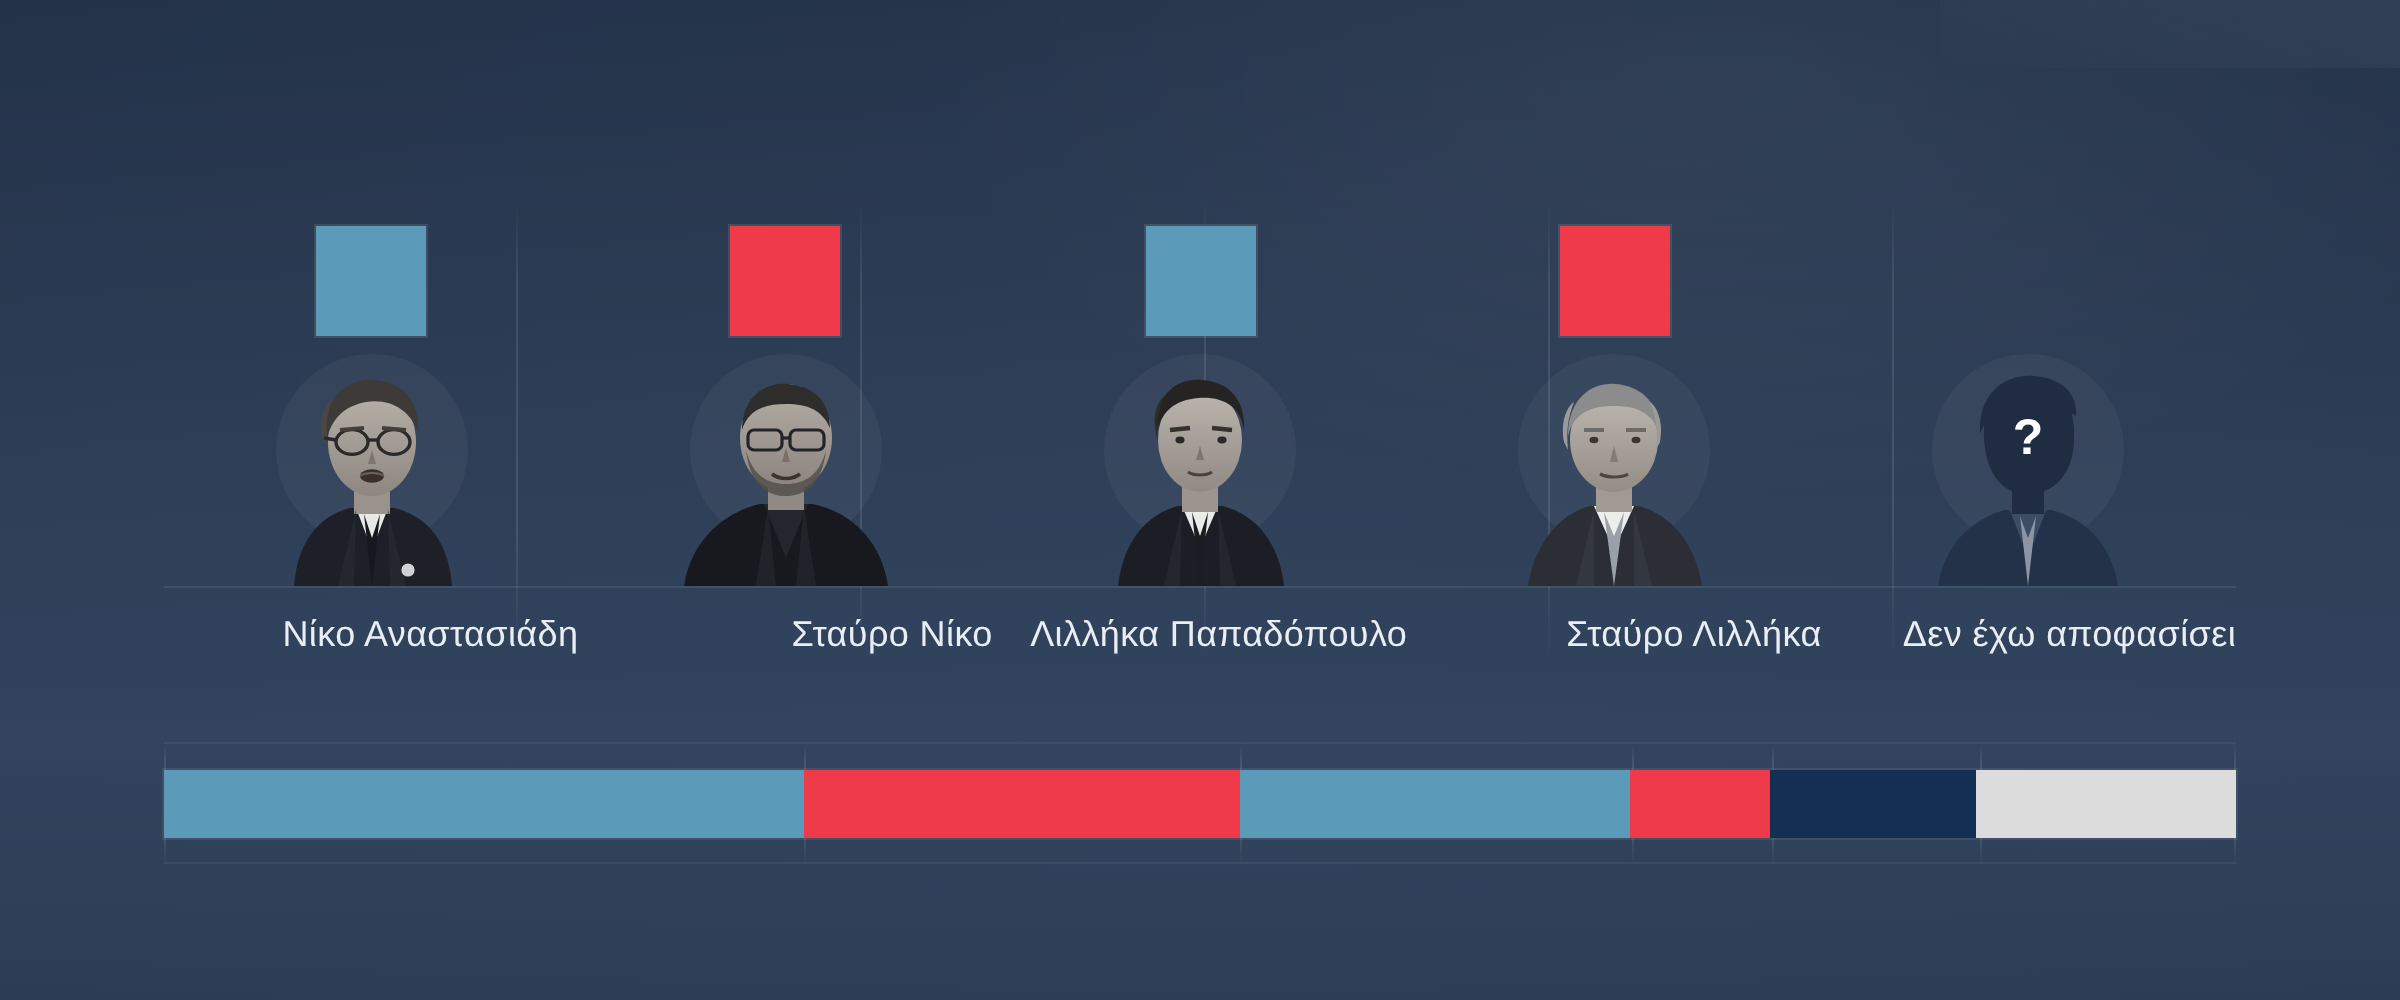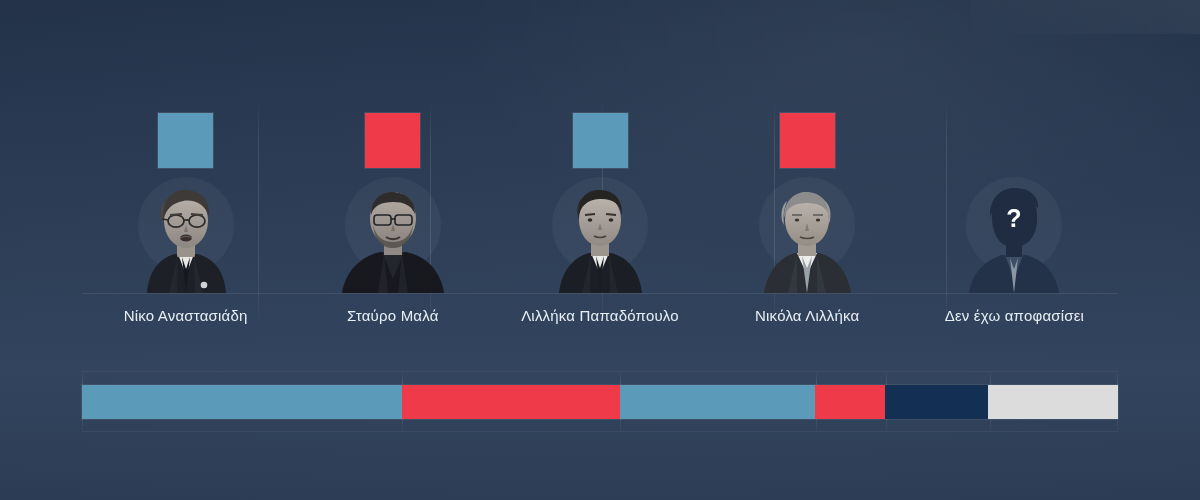--- a/index.html
+++ b/index.html
@@ -67,22 +67,22 @@
     position:absolute; left:50%; top:2px; transform:translateX(-50%);
     width:96px; height:96px; border-radius:50%;
     background:rgba(255,255,255,0.045);
   }
   .pbody{ position:absolute; inset:0; }
   .pbody svg{ display:block; width:100%; height:100%; }
 
   
   .label{
     position:absolute; top:307px; left:0; width:100%;
-    text-align:center;
-    font-size:15px; color:#e9eef4; letter-spacing:.2px;
+    text-align:right;
+    font-size:18px; color:#e9eef4; letter-spacing:.2px;
     white-space:nowrap;
   }
 
   
   .barwrap{
     position:absolute; left:82px; top:385px;
     width:1036px; height:34px;
     display:flex;
     box-shadow:0 0 0 1px rgba(255,255,255,0.07);
   }
@@ -204,21 +204,21 @@
                 <rect x="42" y="40" width="17" height="10" rx="3"></rect>
                 <rect x="63" y="40" width="17" height="10" rx="3"></rect>
                 <path d="M59 44 L63 44"></path>
               </g>
               <path d="M61 49 L59 56 L63 56 Z" fill="#786f69"></path>
               <path d="M54 62 C58 65 64 65 68 62" stroke="#3c3430" stroke-width="1.8" fill="none"></path>
             </g>
           </svg>
         </div>
       </div>
-      <div class="label">Σταύρο Μαλά</div>
+      <div class="label">Σταύρο Νίκο</div>
     </div>
 
     <div class="col">
       <div class="swatch" style="background:#5b9ab8;"></div>
       <div class="portrait">
         <div class="halo"></div>
         <div class="pbody">
           <svg viewBox="0 0 122 118" xmlns="http://www.w3.org/2000/svg">
             <defs>
               <linearGradient id="g3a" x1="0" y1="0" x2="0" y2="1">
@@ -287,21 +287,21 @@
               <ellipse cx="72" cy="45" rx="2.2" ry="1.6" fill="#39352f"></ellipse>
               <path d="M61 48 L59 56 L63 56 Z" fill="#837b73"></path>
               <path d="M54 62 C58 64 65 64 68 62" stroke="#4e4641" stroke-width="1.6" fill="none"></path>
 
               <path d="M51 80 L42 118 L51 118 Z" fill="#33373f"></path>
               <path d="M71 80 L80 118 L71 118 Z" fill="#33373f"></path>
             </g>
           </svg>
         </div>
       </div>
-      <div class="label">Νικόλα Λιλλήκα</div>
+      <div class="label">Σταύρο Λιλλήκα</div>
     </div>
 
     <div class="col">
       <div class="swatch empty"></div>
       <div class="portrait">
         <div class="halo"></div>
         <div class="pbody">
           <svg viewBox="0 0 122 118" xmlns="http://www.w3.org/2000/svg">
             <g>
               <path d="M16 118 C20 94 36 84 49 80 L73 80 C87 84 102 94 106 118 Z" fill="#243249"></path>

